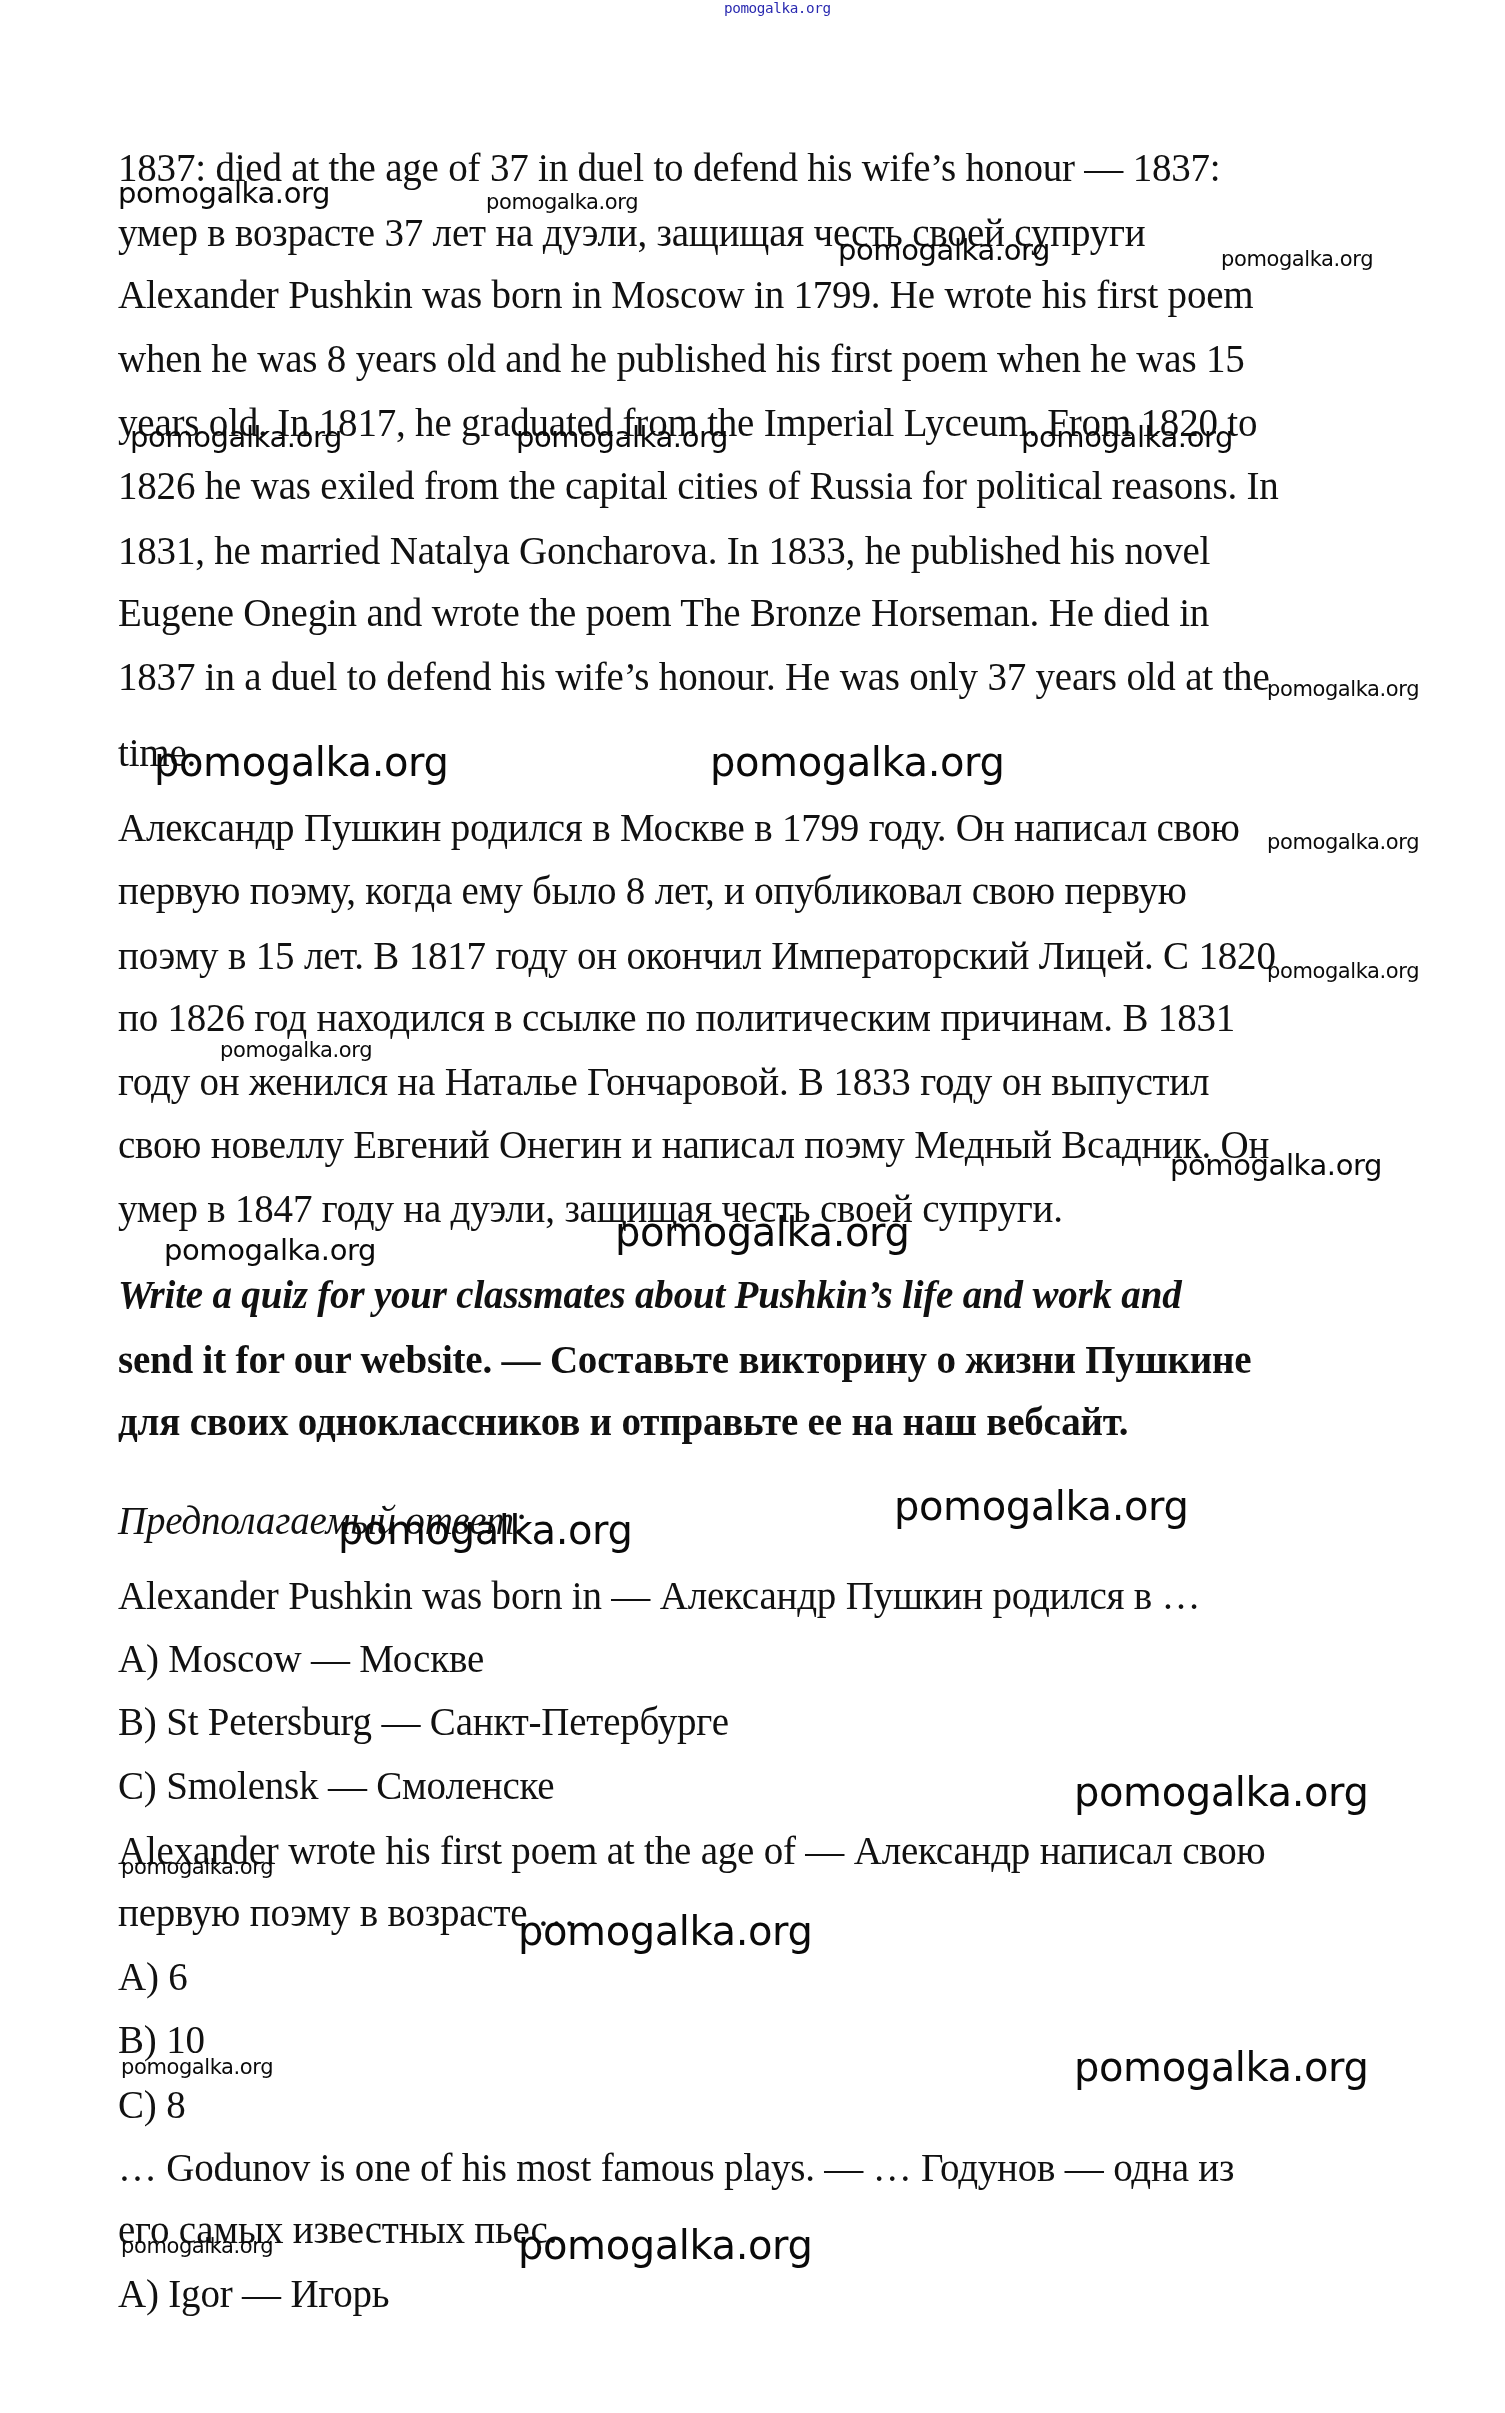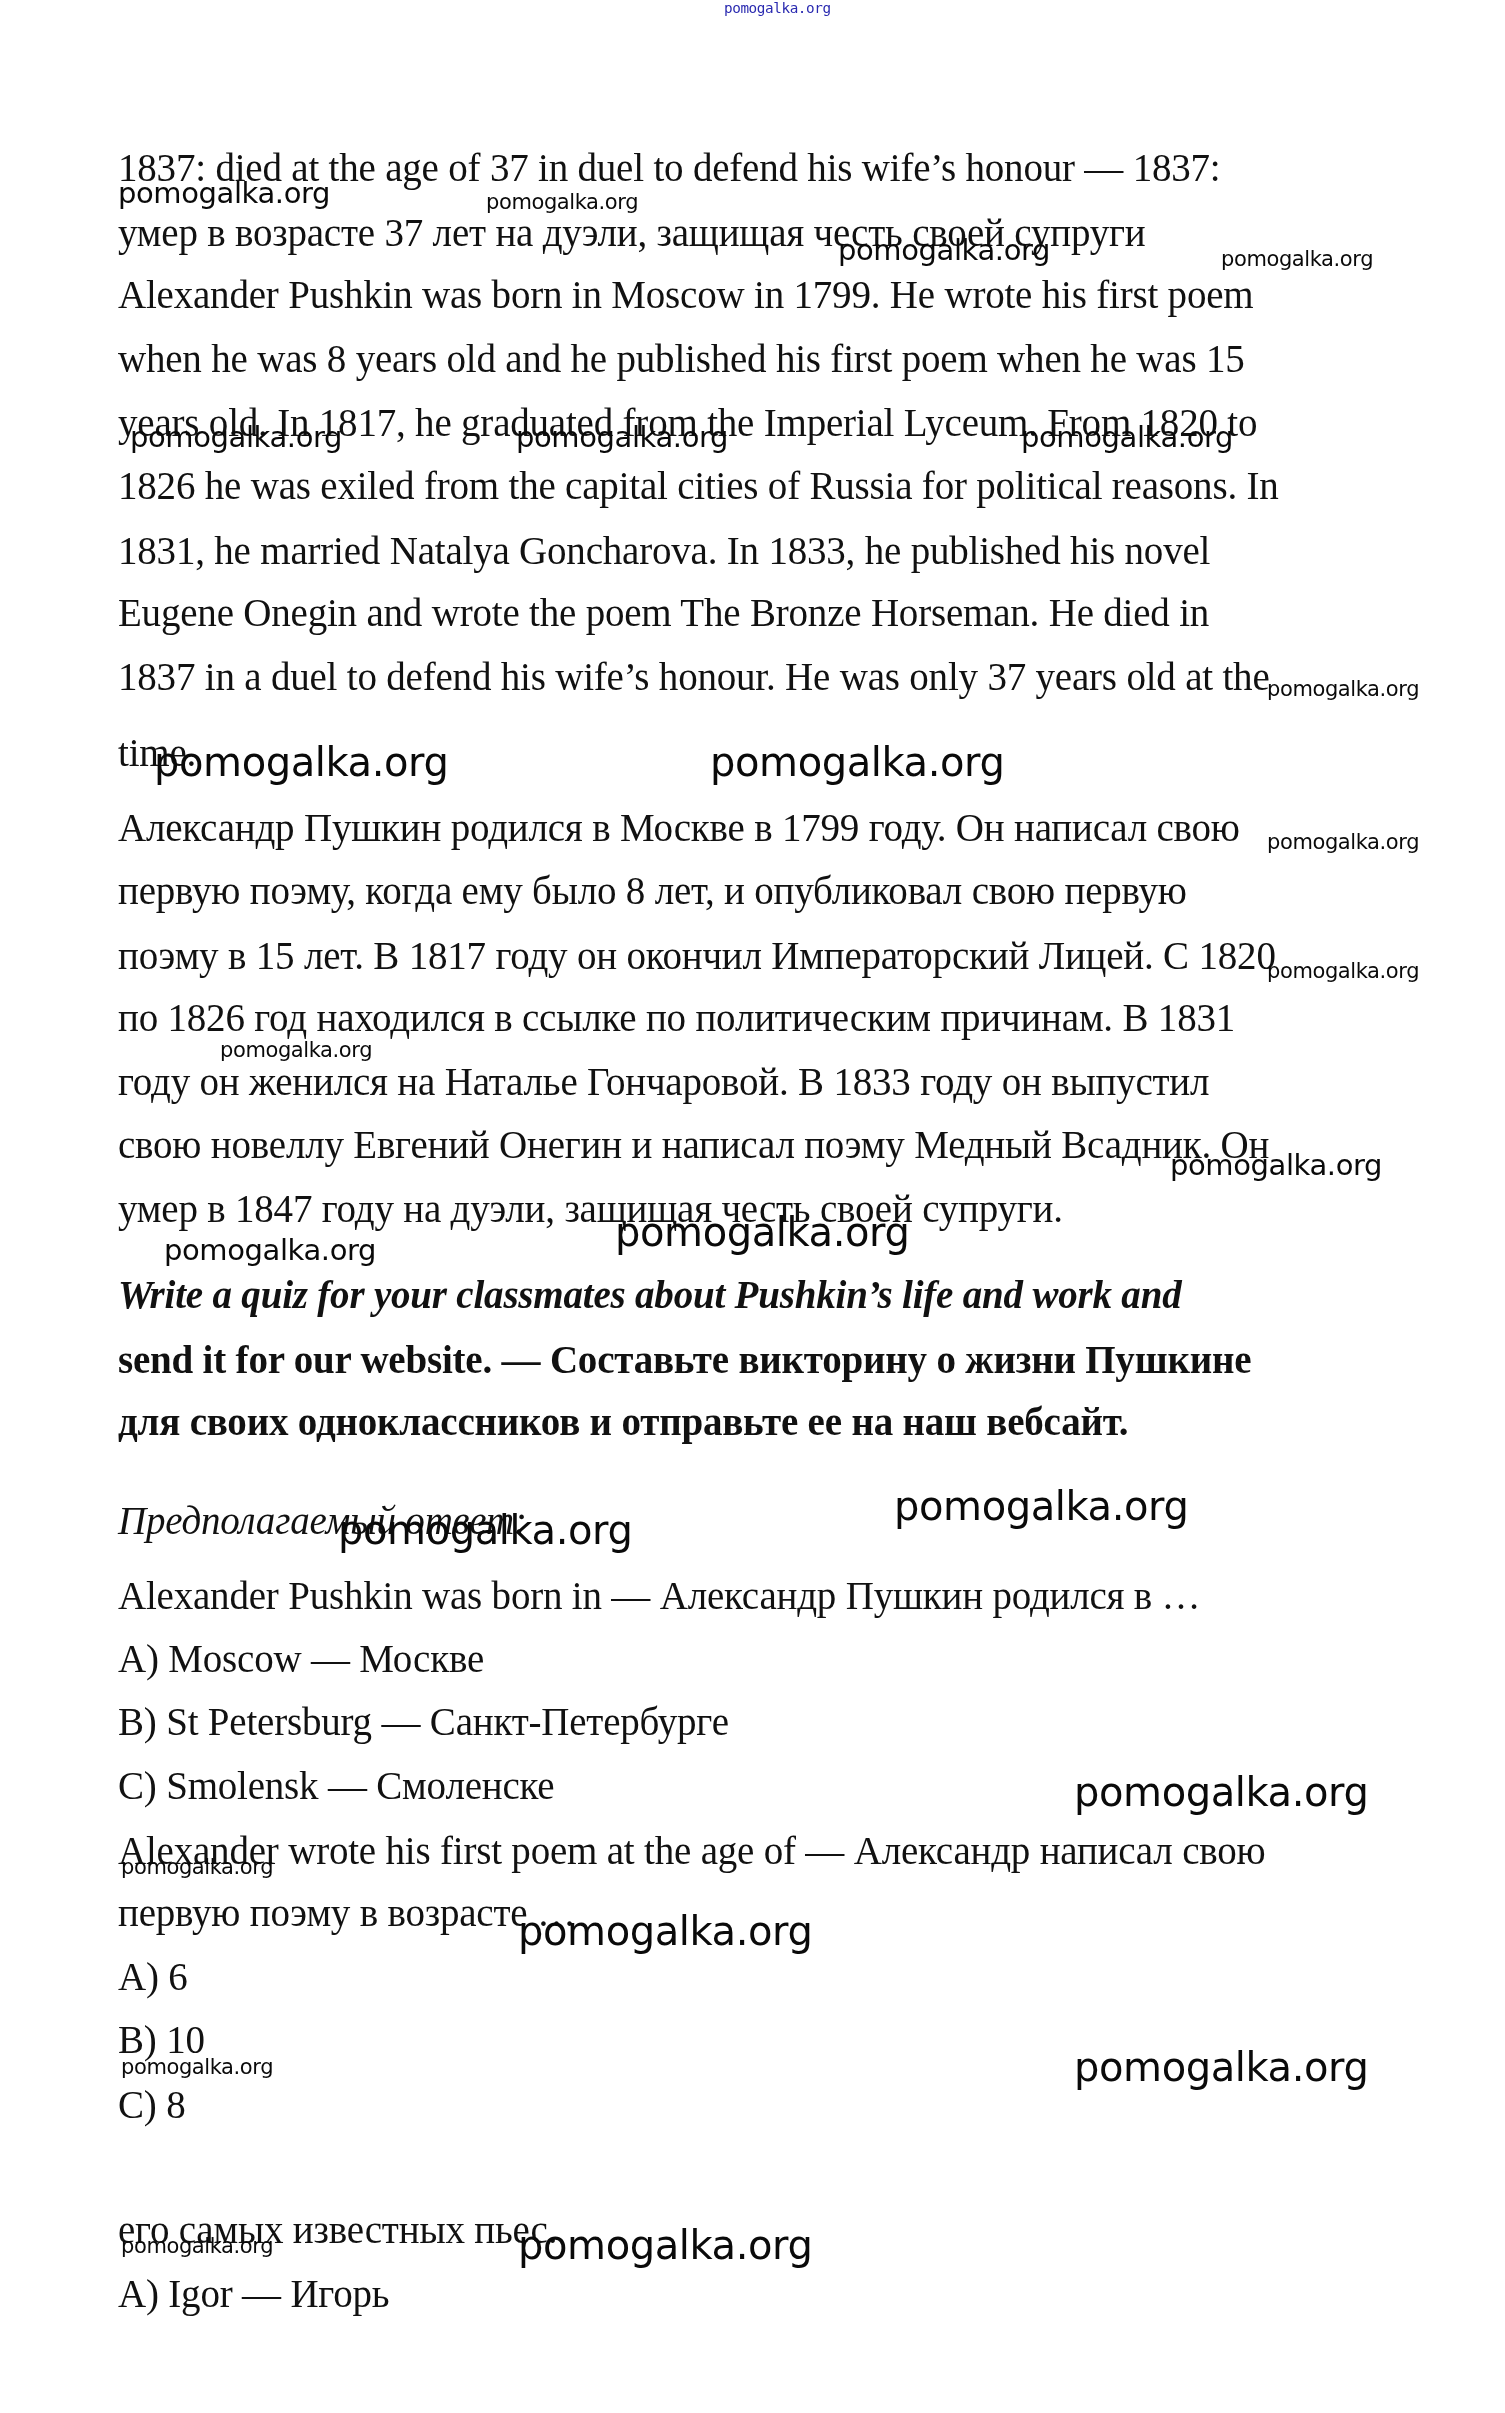--- a/index.html
+++ b/index.html
@@ -59,20 +59,21 @@
 
   <div class="line" style="top:1573px;text-align:center;">Alexander Pushkin was born in — Александр Пушкин родился в …</div>
   <div class="line" style="top:1636px;">A) Moscow — Москве</div>
   <div class="line" style="top:1699px;">B) St Petersburg — Санкт-Петербурге</div>
   <div class="line" style="top:1828px;">Alexander wrote his first poem at the age of — Александр написал свою</div>
   <div class="line" style="top:1763px;">C) Smolensk — Смоленске</div>
   <div class="line" style="top:1890px;">первую поэму в возрасте …</div>
   <div class="line" style="top:1954px;">A) 6</div>
   <div class="line" style="top:2017px;">B) 10</div>
   <div class="line" style="top:2082px;">C) 8</div>
+  <div class="line" style="top:2145px;">… Godunov is one of his most famous plays. — … Годунов — одна из</div>
   <div class="line" style="top:2207px;">его самых известных пьес.</div>
   <div class="line" style="top:2271px;">A) Igor — Игорь</div>
 
   <div class="wm m" style="left:118px; top:179px;">pomogalka.org</div>
   <div class="wm s" style="left:486px; top:192px;">pomogalka.org</div>
   <div class="wm m" style="left:838px; top:236px;">pomogalka.org</div>
   <div class="wm s" style="left:1221px; top:249px;">pomogalka.org</div>
 
   <div class="wm m" style="left:130px; top:423px;">pomogalka.org</div>
   <div class="wm m" style="left:516px; top:423px;">pomogalka.org</div>

